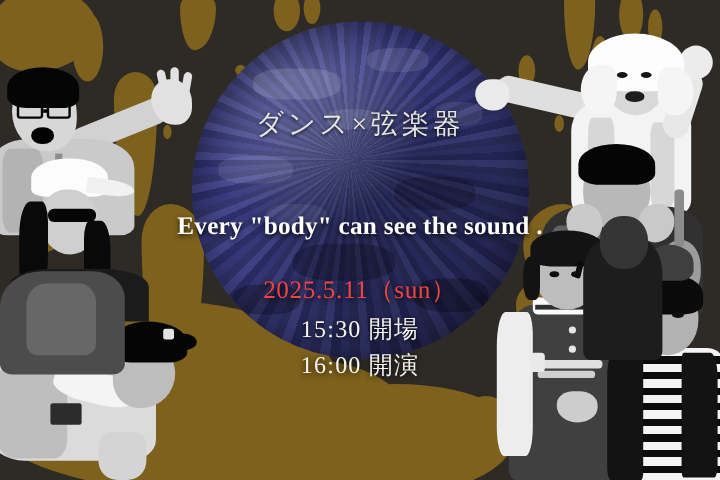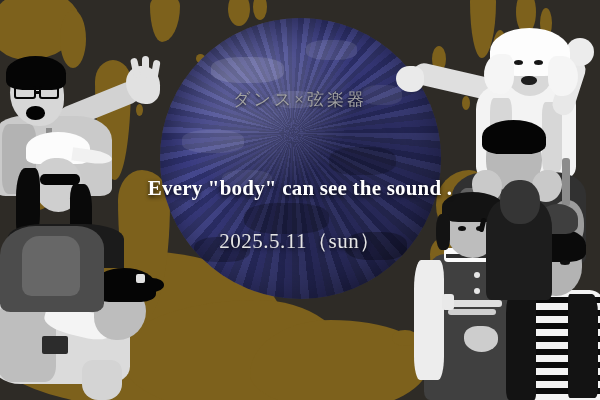--- a/index.html
+++ b/index.html
@@ -43,41 +43,41 @@
   
   #textblock {
     position:absolute; left:0; top:0; width:600px; height:400px;
     z-index:40; text-align:center; pointer-events:none;
   }
   #textblock > * { pointer-events:auto; }
 
   .subtitle {
     position:absolute; left:0; right:0; top:88px;
     font-family:"Liberation Serif", serif;
-    font-size:17px; letter-spacing:3px; color:#a3a3a3;
+    font-size:23px; letter-spacing:3px; color:#e5e5e5;
     text-shadow:0 1px 3px rgba(0,0,0,.85);
   }
   .title {
     position:absolute; left:0; right:0; top:120px;
     font-family:"Liberation Sans", sans-serif;
     font-weight:bold; font-size:47px; letter-spacing:-0.5px;
     color:#ffffff;
     text-shadow:0 2px 5px rgba(0,0,0,.72);
   }
   .tagline {
     position:absolute; left:0; right:0; top:176px;
     font-family:"Liberation Serif", serif;
     font-weight:bold; font-size:21px; letter-spacing:.2px;
     color:#ffffff;
     text-shadow:0 2px 4px rgba(0,0,0,.8);
   }
   .dateline {
     position:absolute; left:0; right:0; top:227px;
     font-family:"Liberation Serif", serif;
-    font-size:21px; color:#e5e5e5; letter-spacing:.5px;
+    font-size:21px; color:#ef4444; letter-spacing:.5px;
     text-shadow:0 1px 4px rgba(0,0,0,.85);
   }
   .timeline1 {
     position:absolute; left:0; right:0; top:261px;
     font-family:"Liberation Serif", serif;
     font-size:20px; color:#f5f4f1; letter-spacing:1px;
     text-shadow:0 1px 4px rgba(0,0,0,.85);
   }
   .timeline2 {
     position:absolute; left:0; right:0; top:291px;
@@ -342,15 +342,17 @@
   <div class="figure" style="left:486px; top:180px; width:70px; height:120px;">
     <div style="position:absolute;left:0px;top:20px;width:66px;height:100px;background:#2c2a24;
                 border-radius:28% 28% 8% 8%;"></div>
     <div style="position:absolute;left:14px;top:0px;width:40px;height:44px;background:#423f38;border-radius:46%;"></div>
   </div>
 
   <div id="textblock">
     <div class="subtitle">ダンス×弦楽器</div>
     <div class="tagline">Every "body" can see the sound .</div>
     <div class="dateline">2025.5.11（sun）</div>
+    <div class="timeline1">15:30 開場</div>
+    <div class="timeline2">16:00 開演</div>
   </div>
 
 </div>
 
 </body></html>

